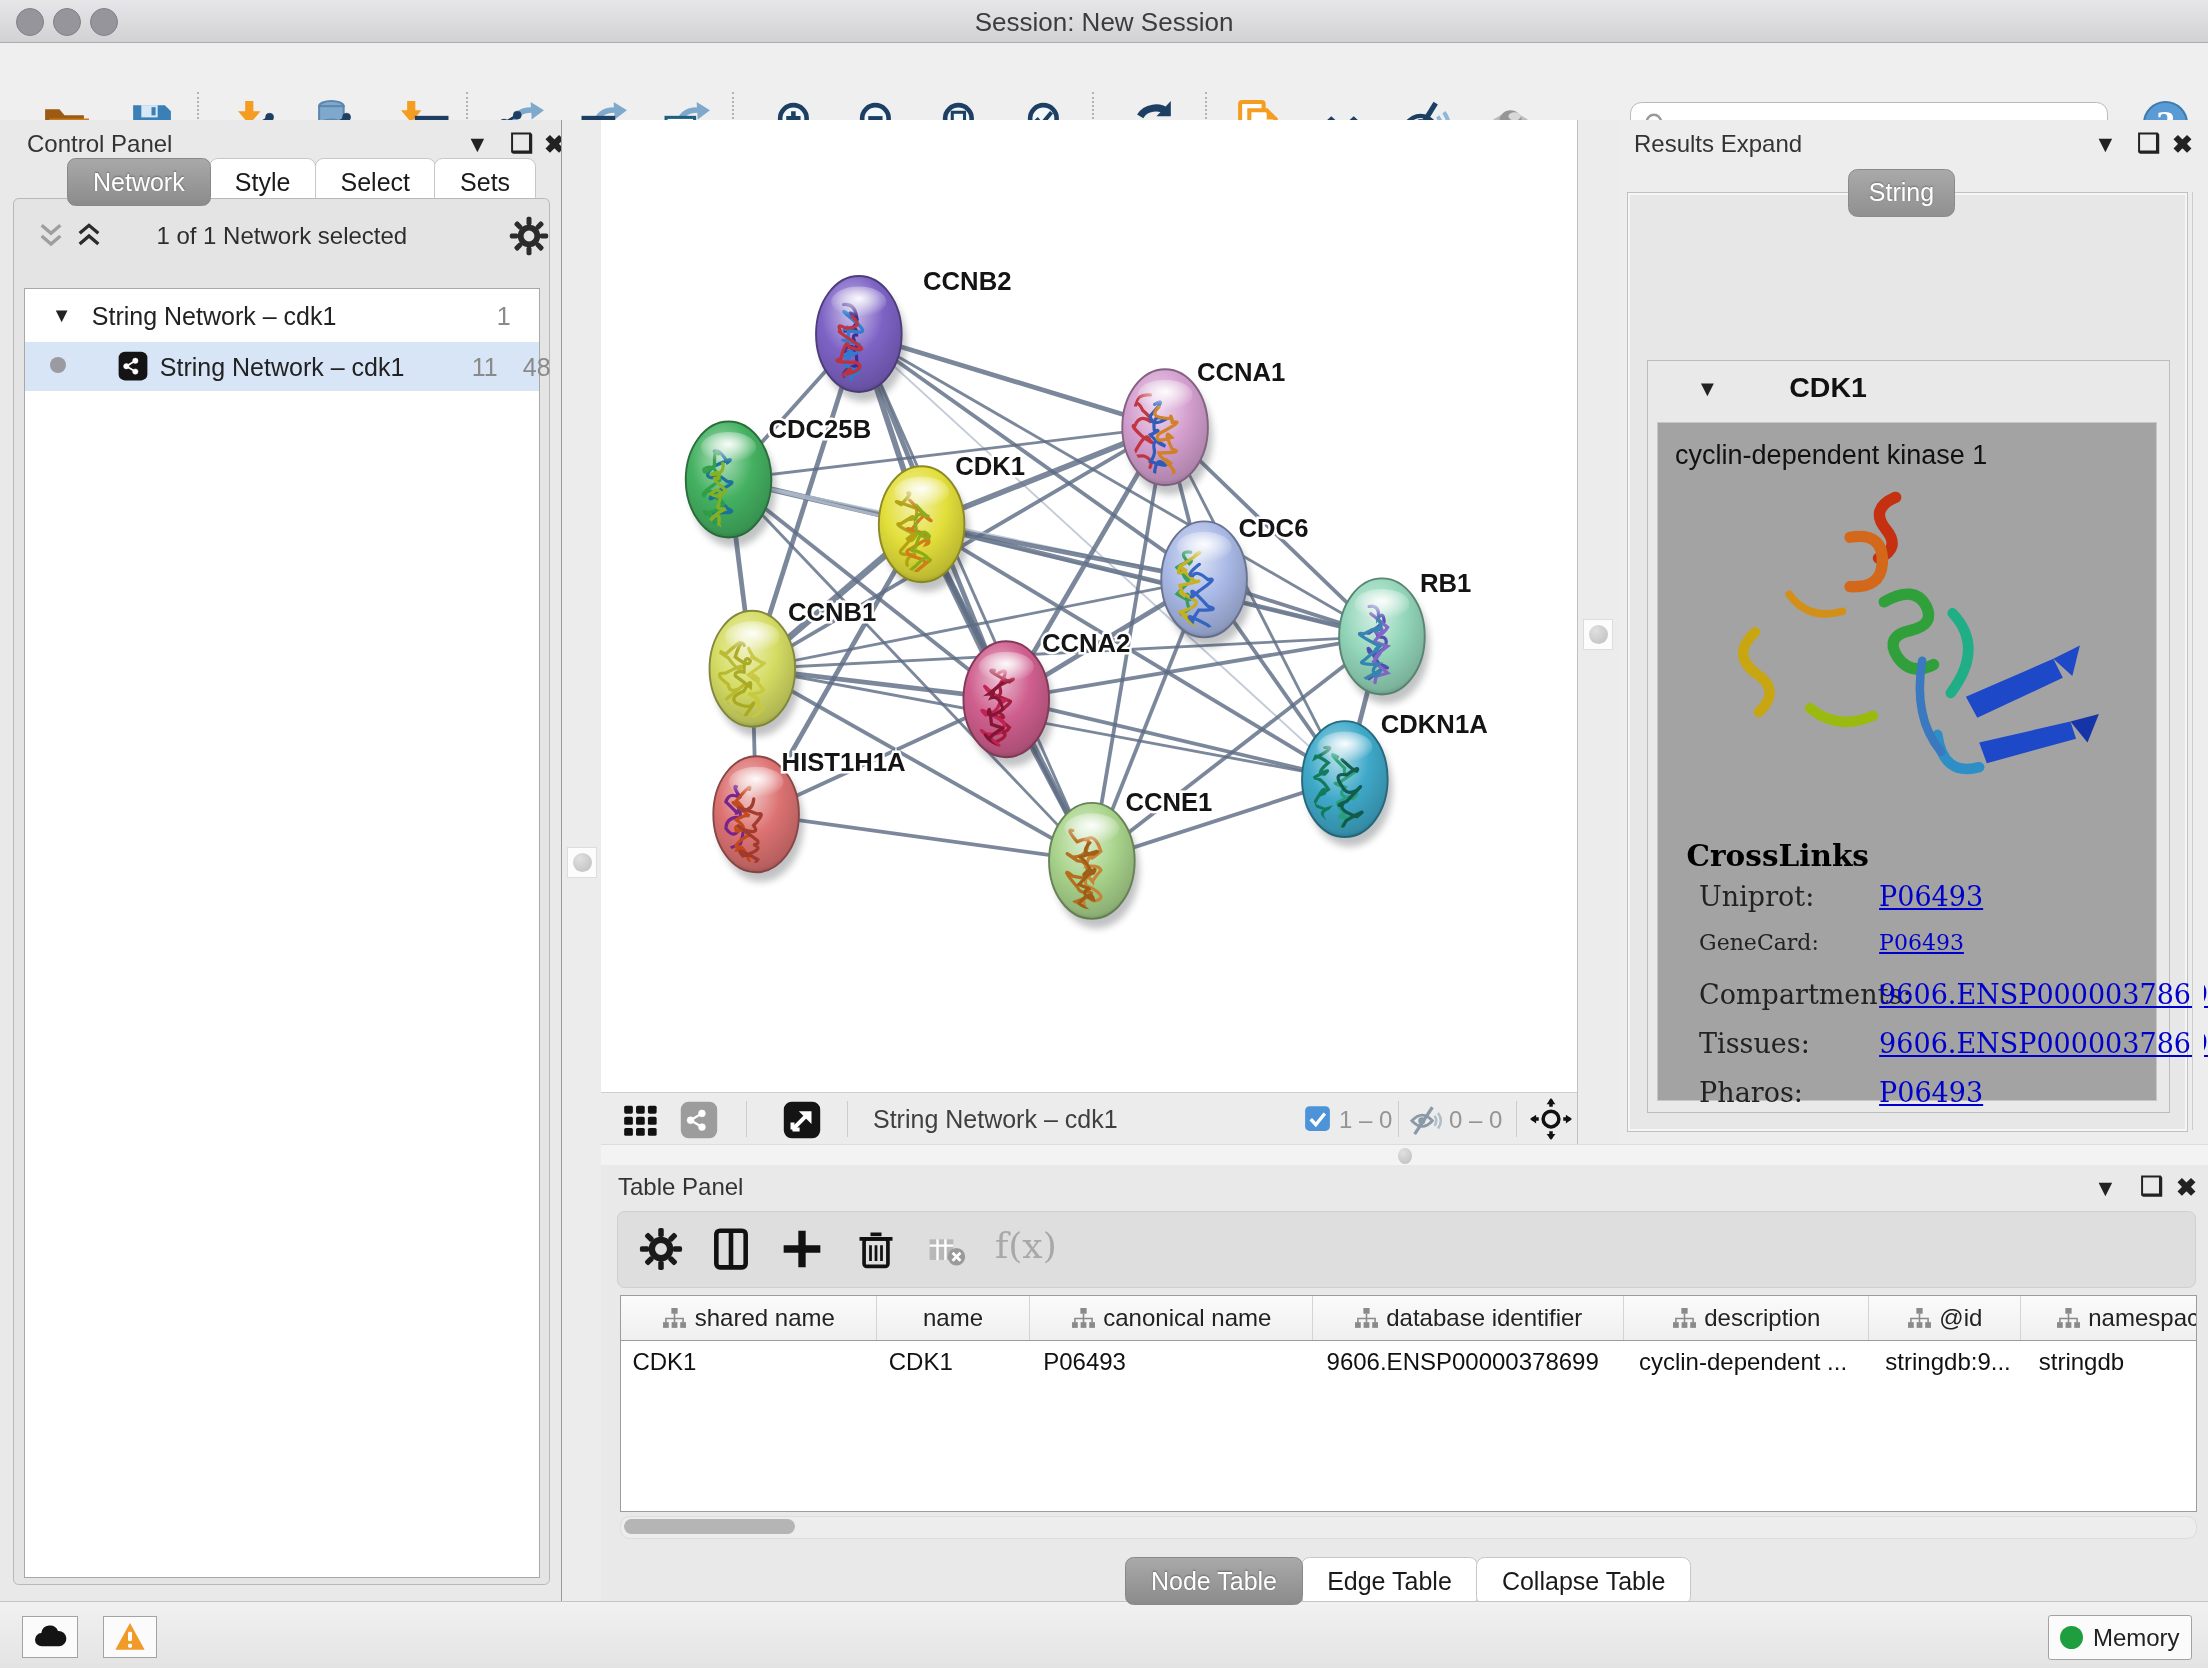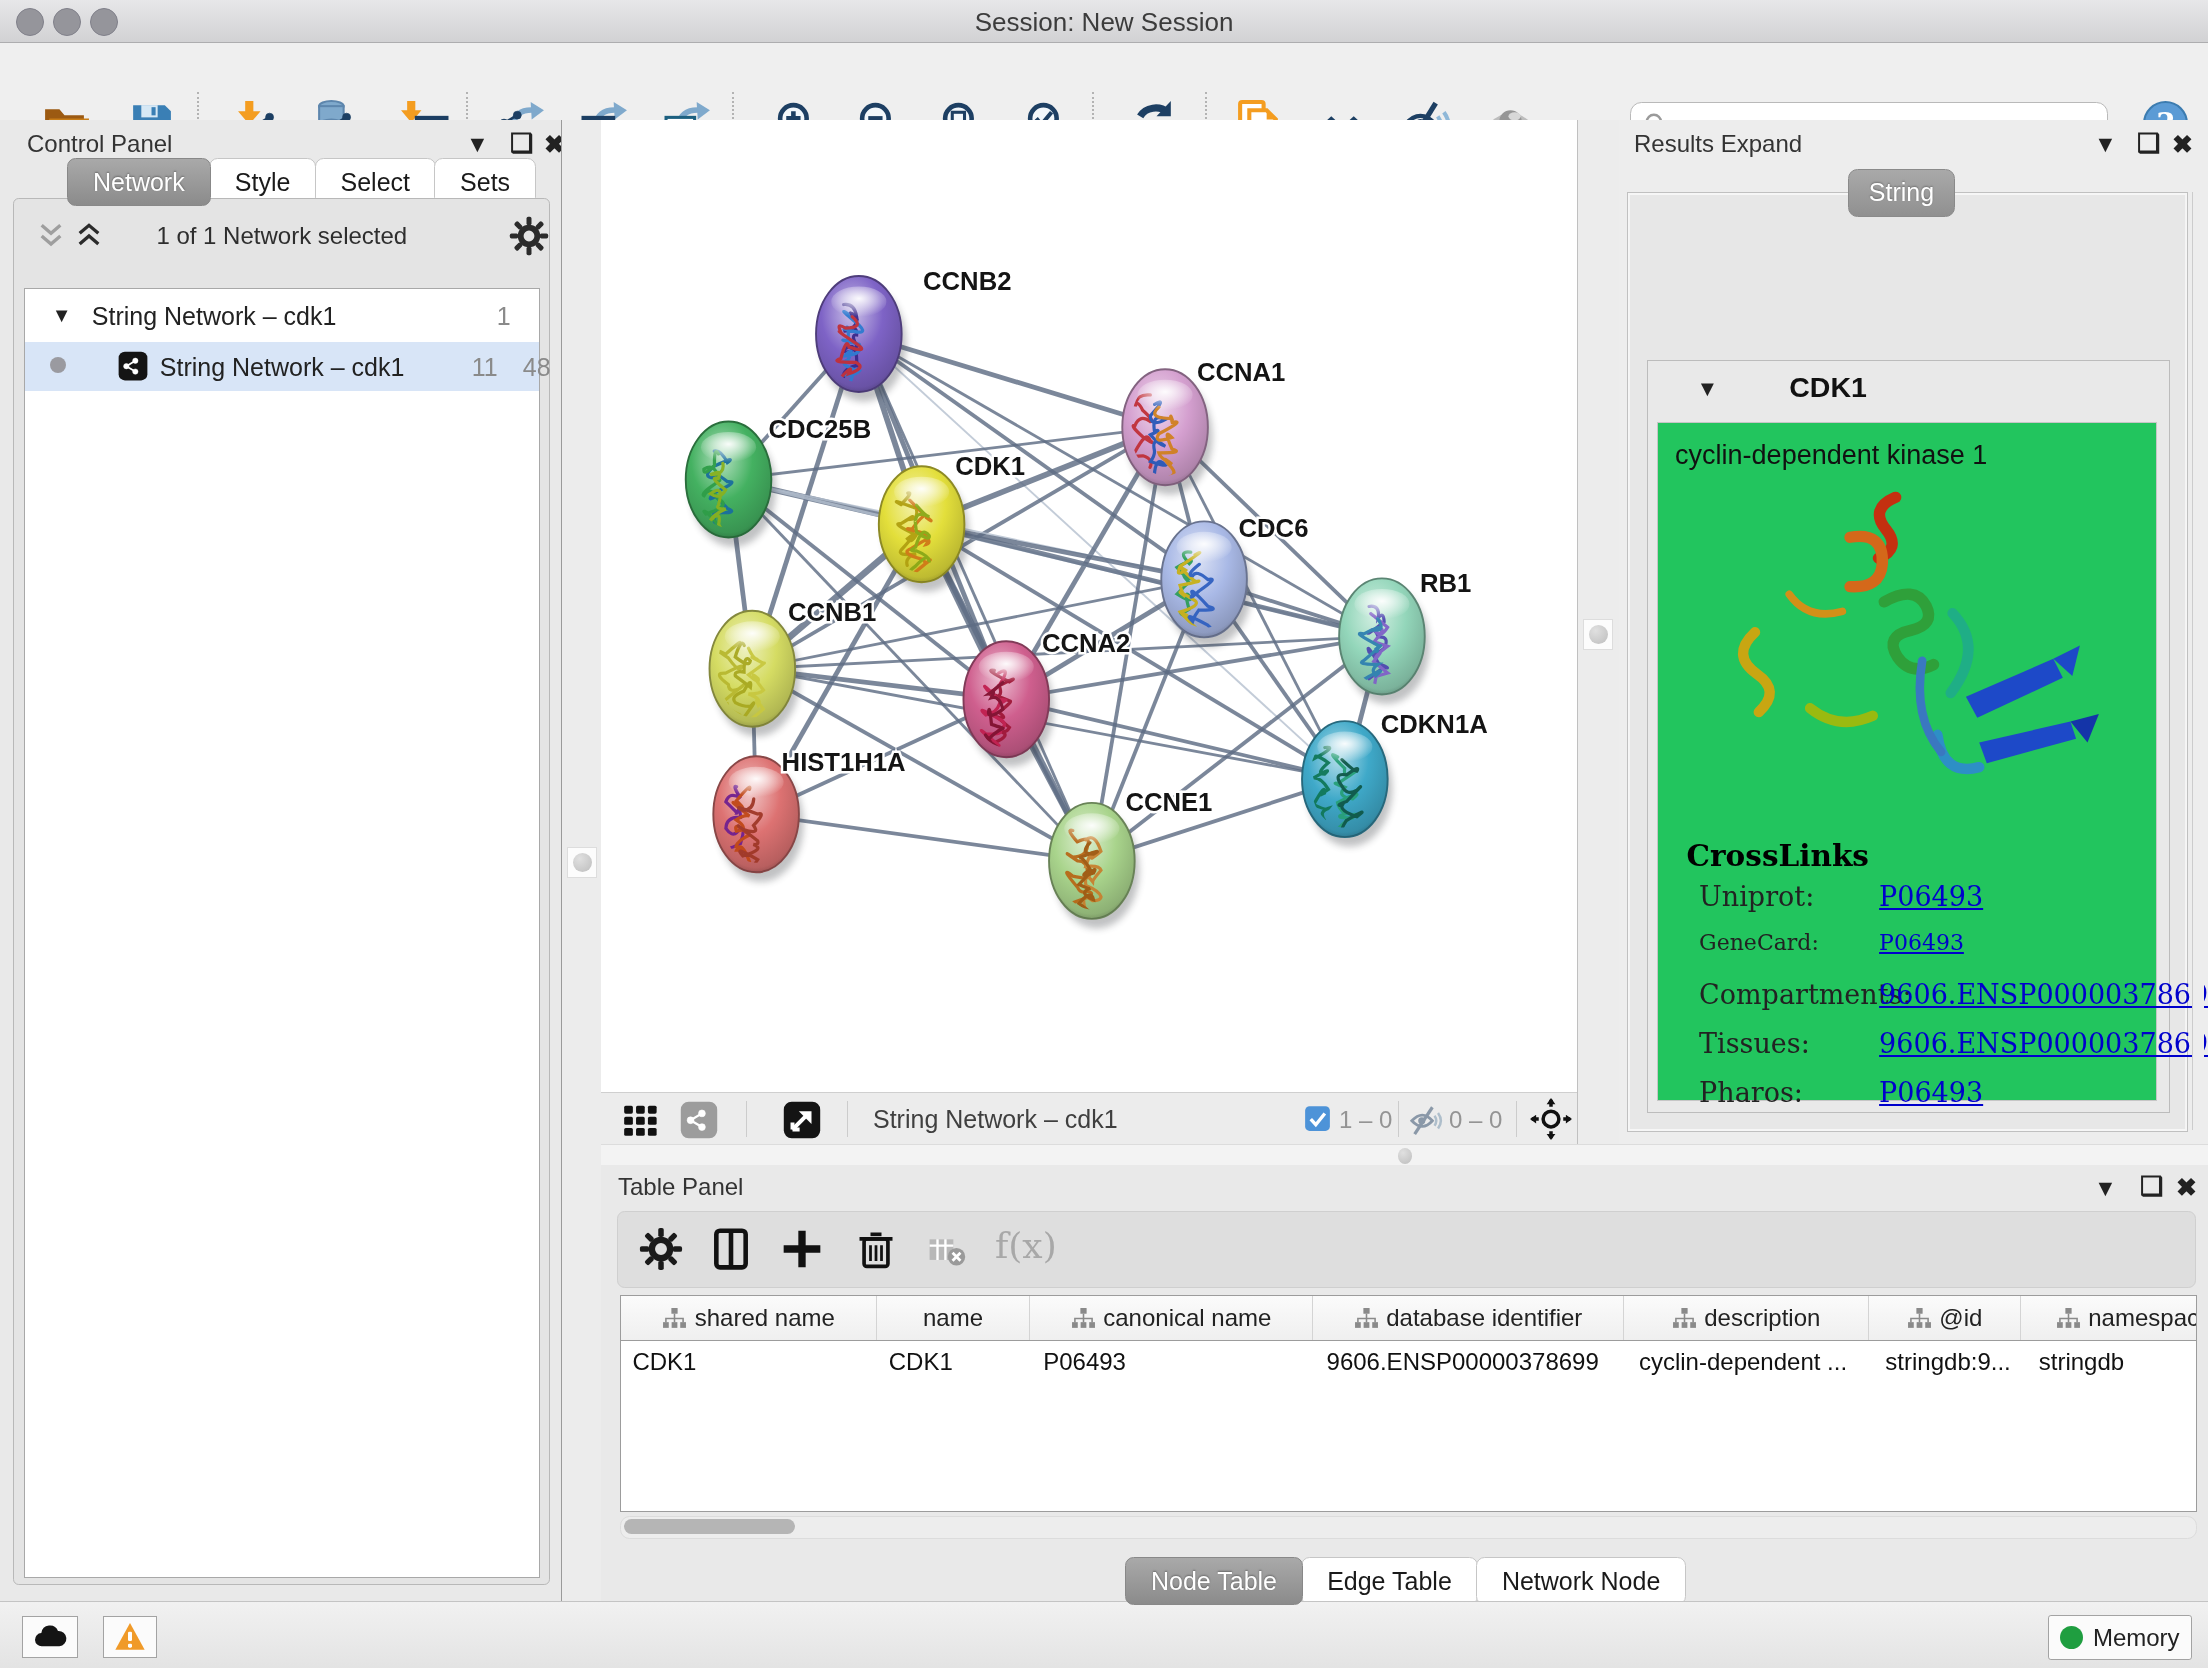--- a/index.html
+++ b/index.html
@@ -679,21 +679,21 @@
   <div class="abs pctrl" style="left:475px;top:11.4px">▼</div>
   <div class="abs pctrl" style="left:518px;top:7.6px;font-size:26px">❑</div>
   <div class="abs pctrl" style="left:553px;top:9.5px;font-size:25px">✖</div>
   <div class="stringtab">String</div>
 
   <div class="rbox">
 
     <div class="abs" style="left:19px;top:167px;width:521px;height:751px;background:#e9e9e9;border:1.9px solid #bcbcbc">
       <span class="abs" style="left:49px;top:15px;font-size:22px">▼</span>
       <span class="abs" style="left:0;top:9.5px;width:361px;text-align:center;font-size:28.5px;font-weight:bold;color:#111">CDK1</span>
-      <div class="abs" style="left:9.5px;top:61px;width:498px;height:677px;background:#22c55e;border:1.9px solid #c6c6c6">
+      <div class="abs" style="left:9.5px;top:61px;width:498px;height:677px;background:#a3a3a3;border:1.9px solid #c6c6c6">
         <div class="abs" style="left:17px;top:17px;font-size:27px;color:#111">cyclin-dependent kinase 1</div>
         <div class="abs" id="protein-img" style="left:40px;top:57px">
             <svg width="418" height="352" viewBox="0 0 440 370">
  <g fill="none" stroke-linecap="round">
   <path d="M208 18q-28 12-10 34q16 20-8 30" stroke="#c43010" stroke-width="12"></path>
   <path d="M160 60q36-6 34 28q-2 26-34 24" stroke="#d4681a" stroke-width="12"></path>
   <path d="M60 160q-26 24 2 44q26 18 2 40" stroke="#c8a612" stroke-width="11"></path>
   <path d="M96 120q20 28 56 18" stroke="#d29018" stroke-width="8"></path>
   <path d="M118 240q30 24 66 8" stroke="#9aba10" stroke-width="11"></path>
   <path d="M196 128q32-18 44 4q10 20-16 26q-28 6-14 28q14 20 38 8" stroke="#2fa03a" stroke-width="12"></path>
@@ -891,21 +891,21 @@
           <div class="td" style="width: 235px;">cyclin-dependent ...</div>
           <div class="td" style="width: 142px;">stringdb:9...</div>
           <div class="td" style="width: 217px;">stringdb</div>
         </div>
       </div>
   </div>
   <div class="hscroll">
       <div class="hthumb"></div>
     </div>
 
-  <div class="abs" id="table-tabs" style="left:524px;top:392px;white-space:nowrap"><span class="tab sel">Node Table</span><span class="tab">Edge Table</span><span class="tab">Network Node</span></div>
+  <div class="abs" id="table-tabs" style="left:524px;top:392px;white-space:nowrap"><span class="tab sel">Node Table</span><span class="tab">Edge Table</span><span class="tab">Collapse Table</span></div>
 </div>
 
 <div class="statusbar">
   <div class="sbtn" style="left:22px;top:14.3px;width:54px;height:40px">
     <span id="sb-cloud">
         <svg width="36" height="32" viewBox="0 0 48 48">
           <path d="M12 38a10 10 0 0 1-1-20 13 13 0 0 1 25-3 9 9 0 0 1 2 23z" fill="#141414"></path>
         </svg>
       </span>
   </div>

